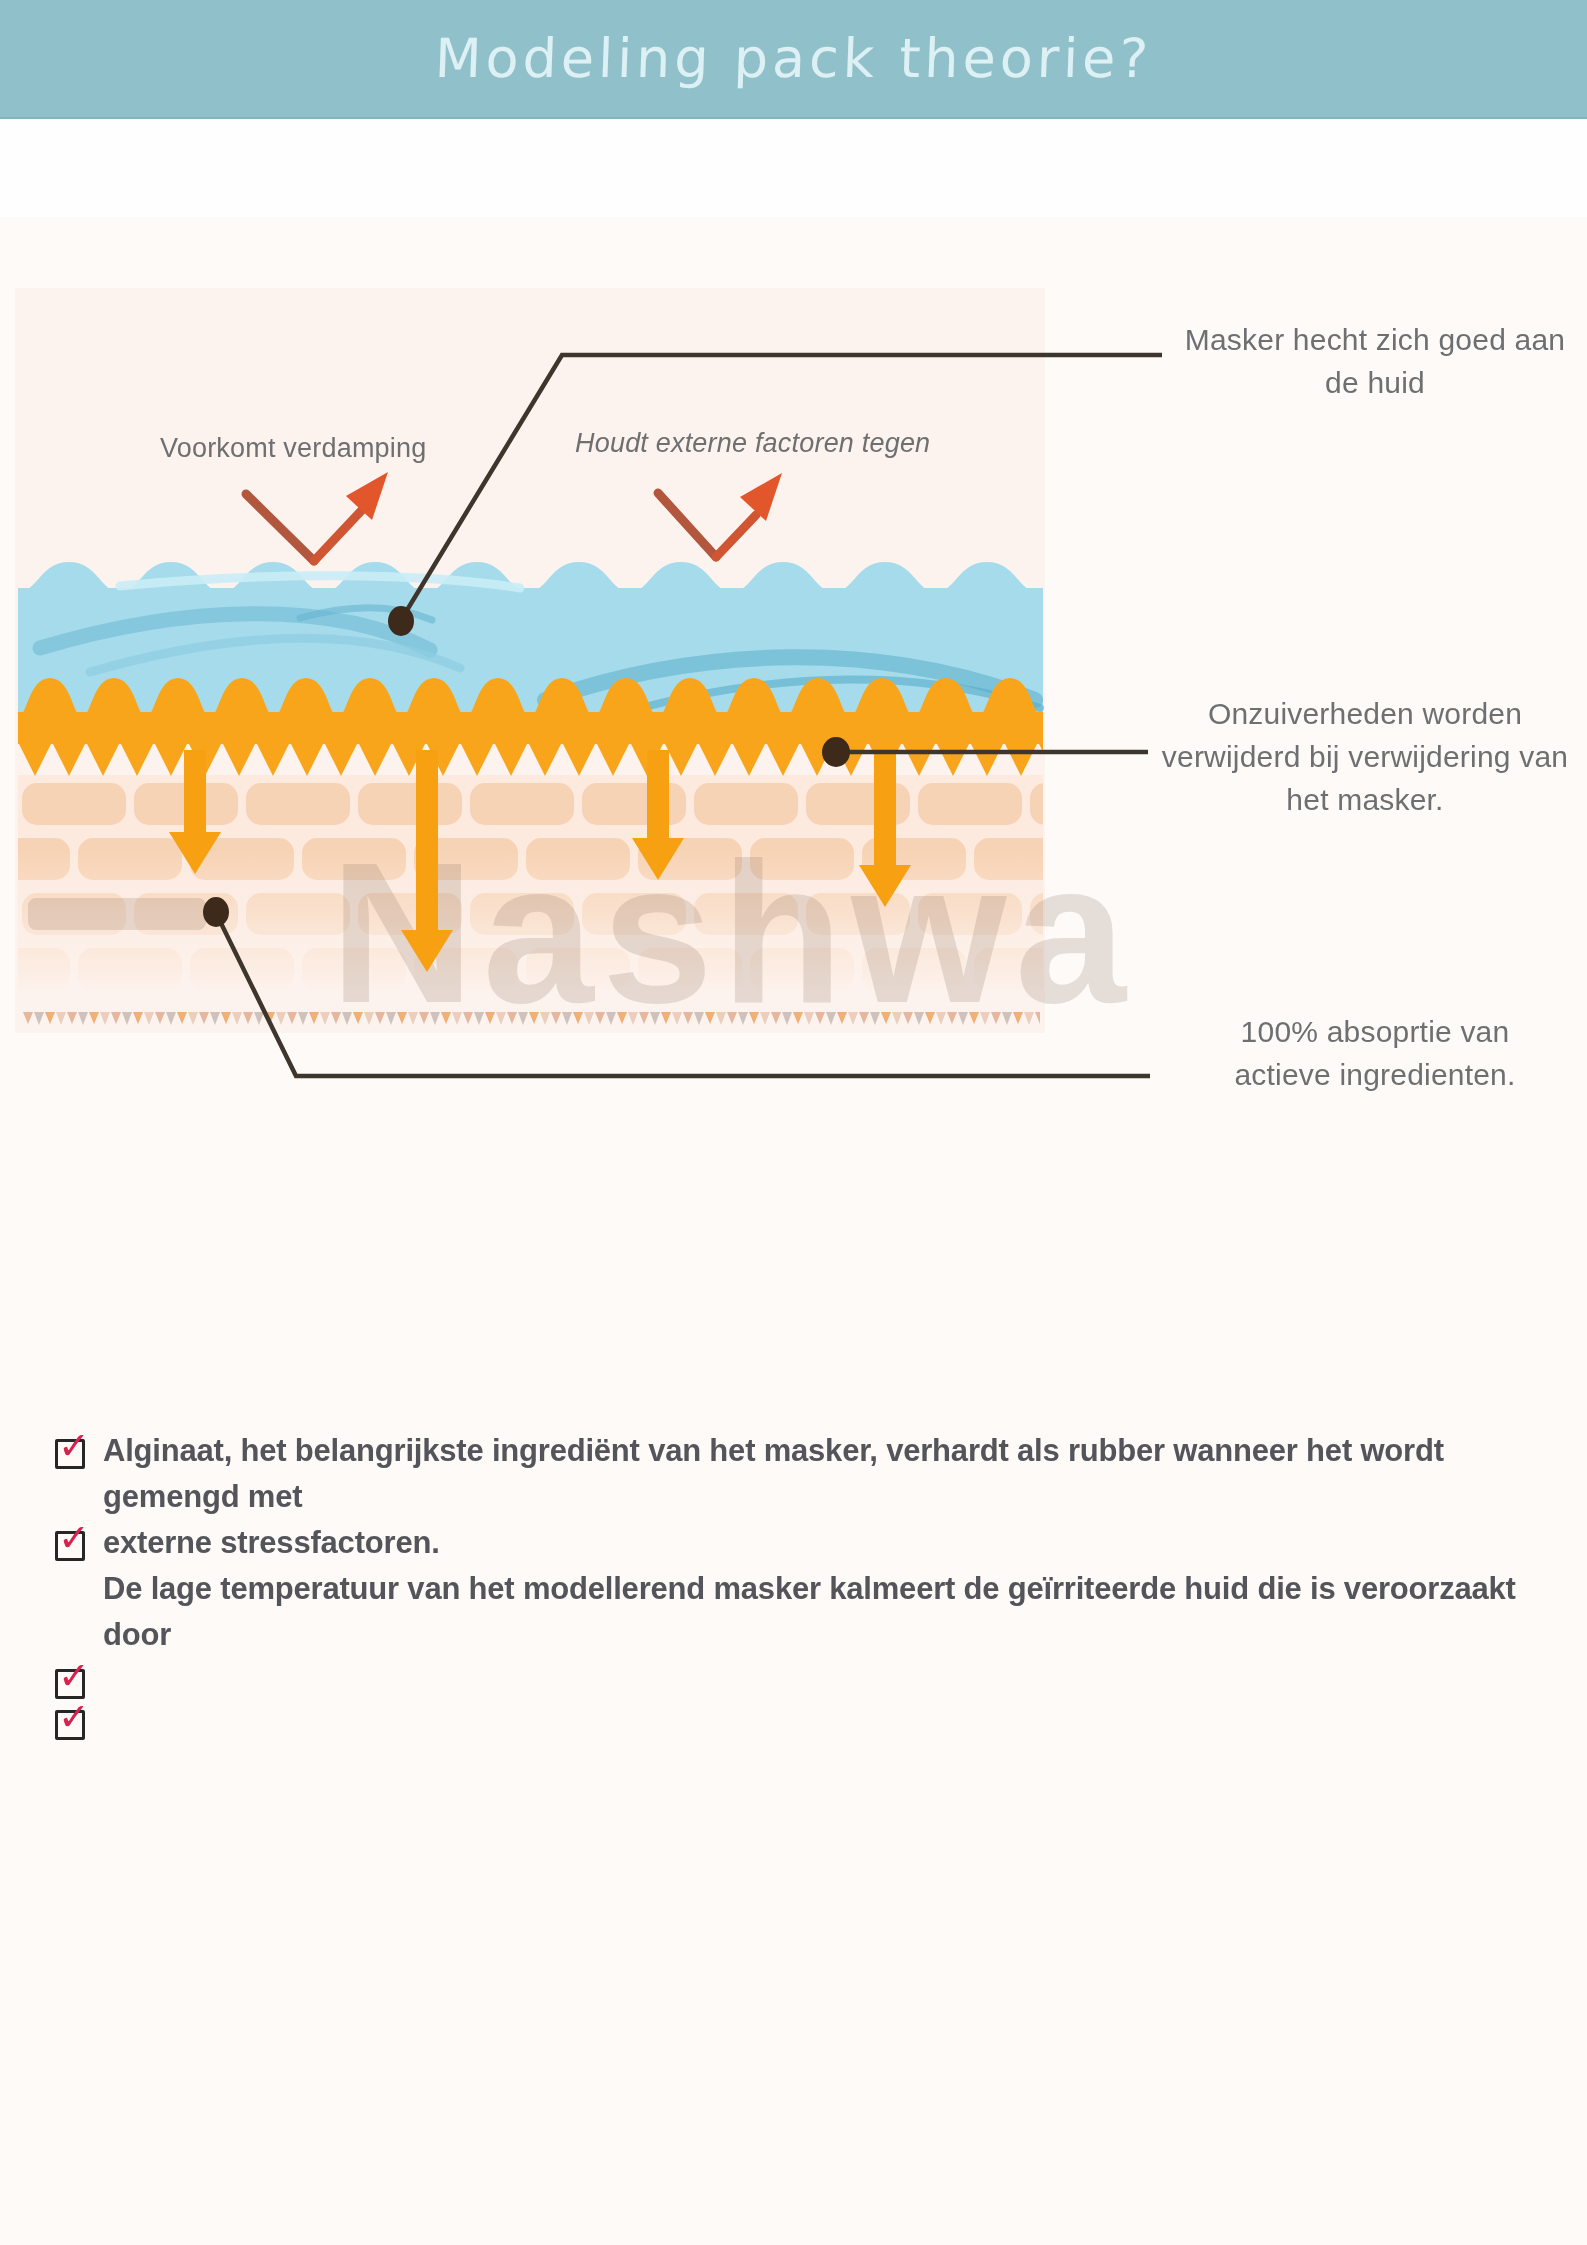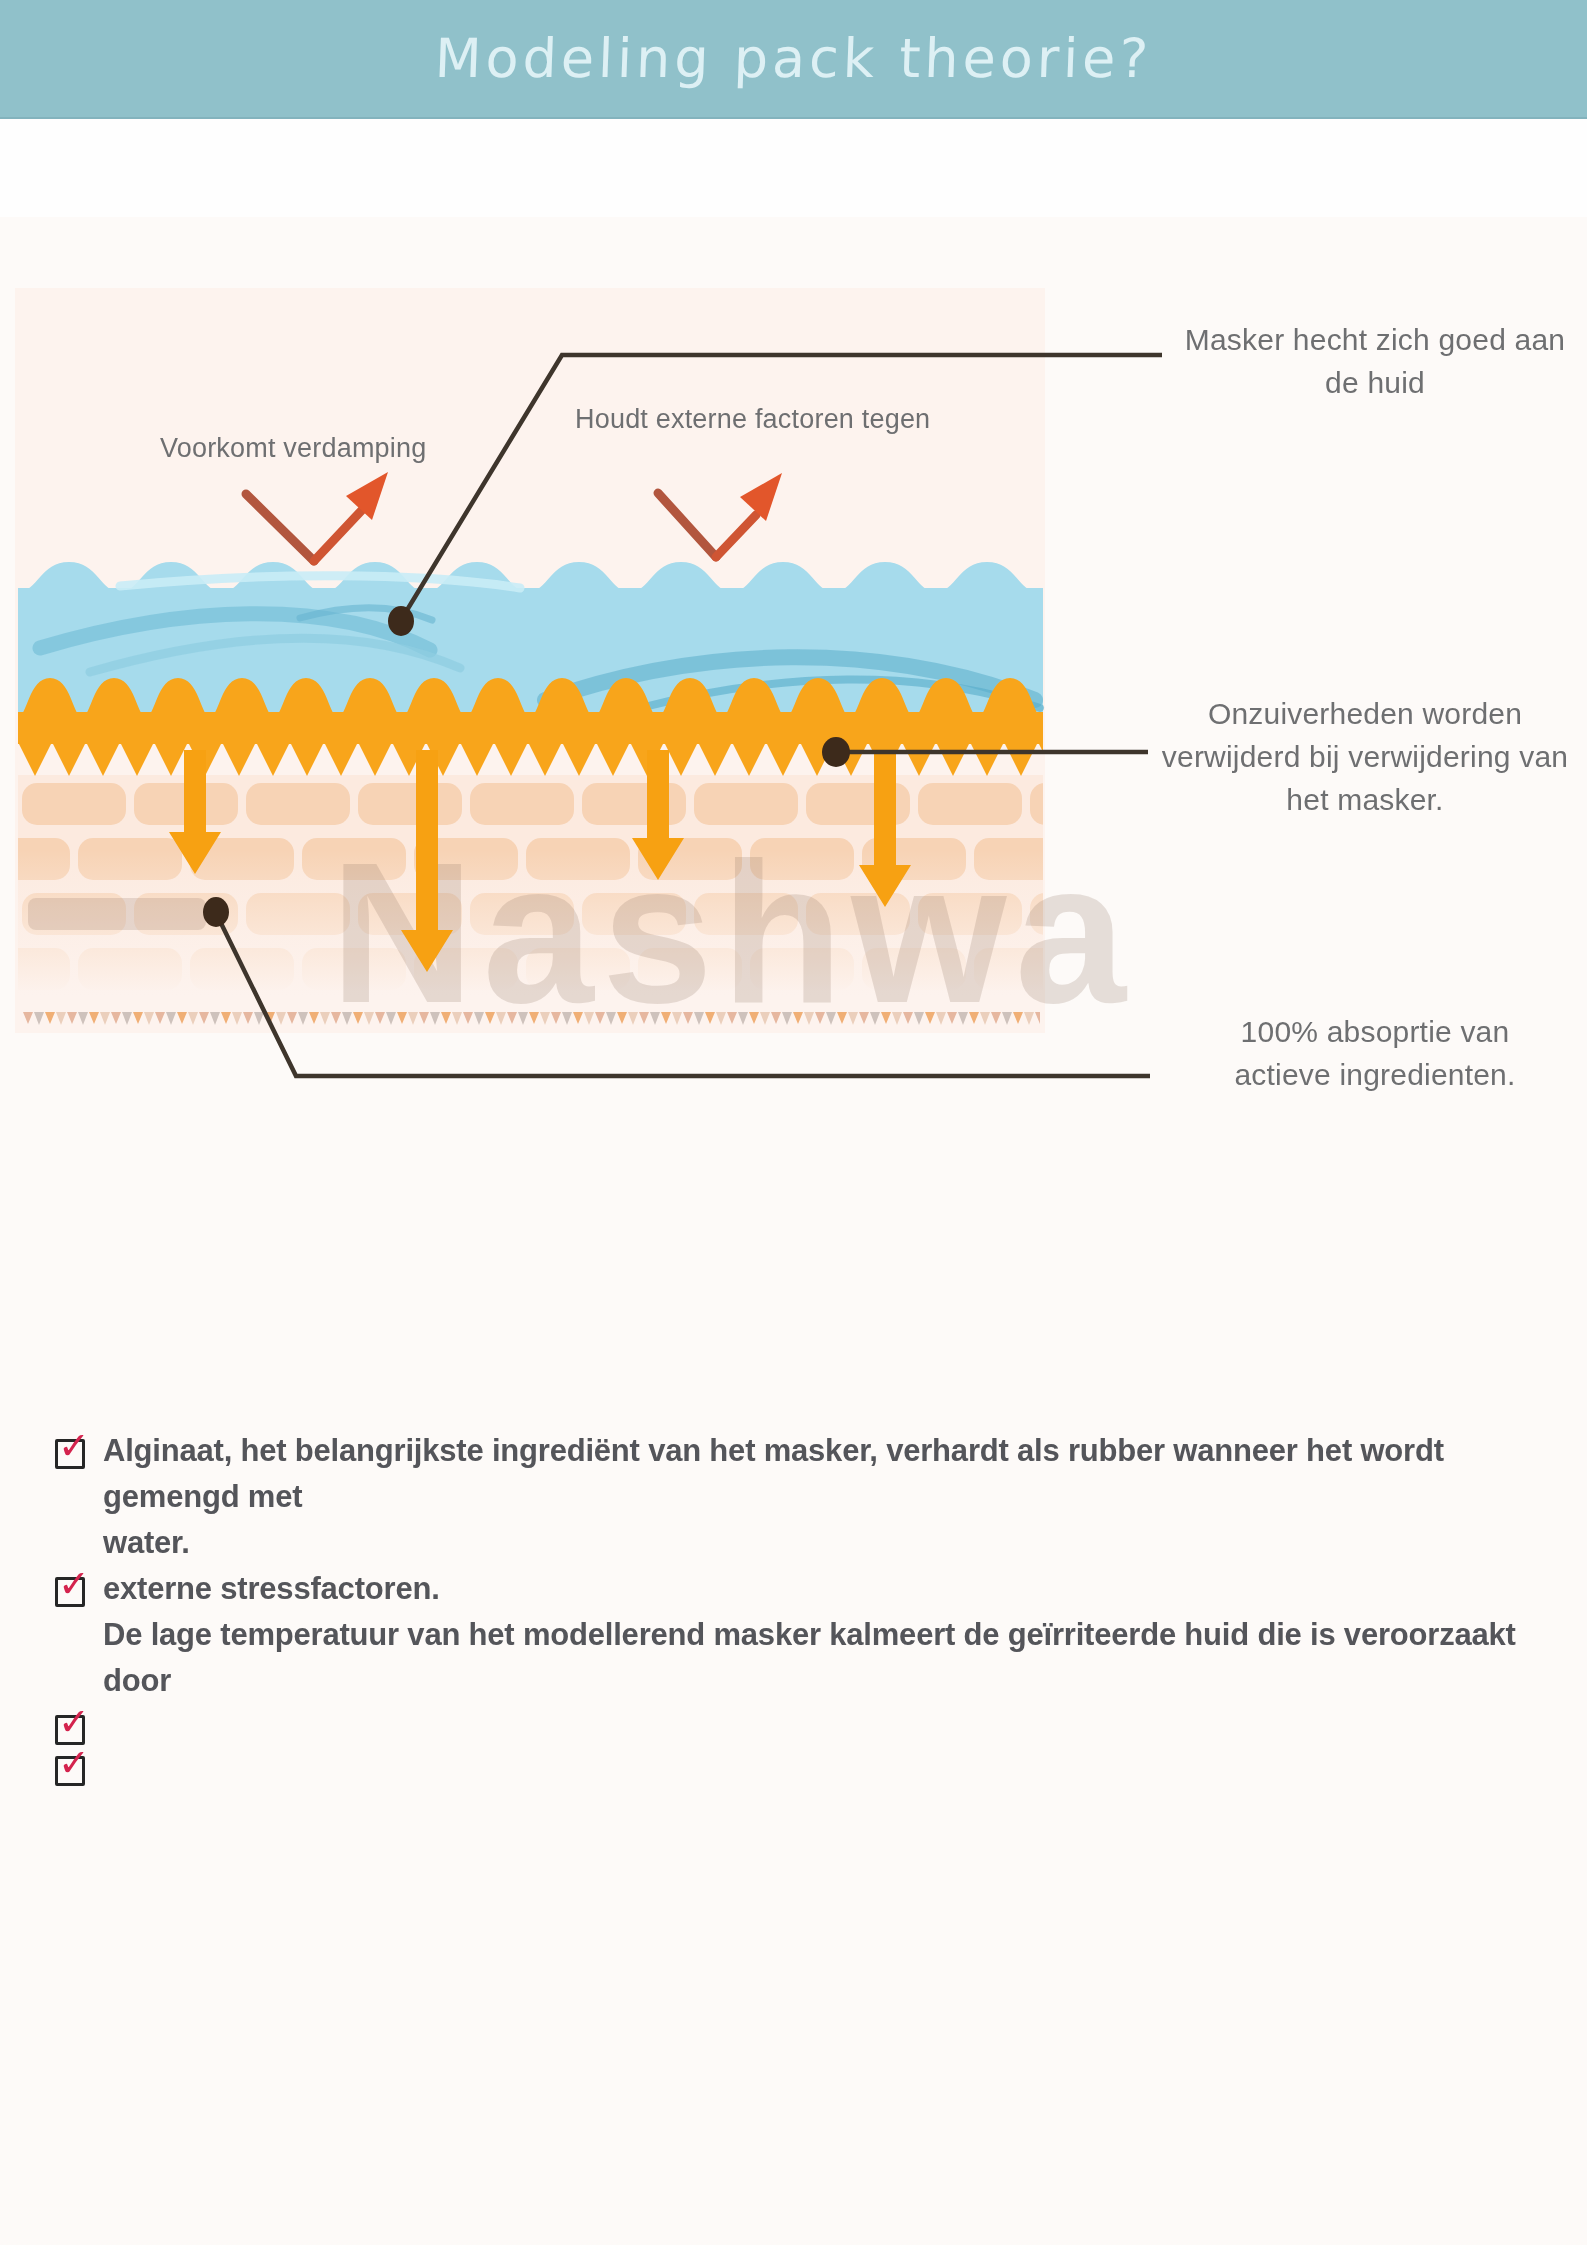--- a/index.html
+++ b/index.html
@@ -150,21 +150,21 @@
     <polyline points="1150,1076 296,1076 216,913"></polyline>
   </g>
   <g fill="#3d2a1b" stroke="none">
     <ellipse cx="401" cy="621" rx="13" ry="15"></ellipse>
     <ellipse cx="836" cy="752" rx="14" ry="15"></ellipse>
     <ellipse cx="216" cy="912" rx="13" ry="15"></ellipse>
   </g>
 </svg>
 
 <div class="dlabel" style="left:160px;top:433px;">Voorkomt verdamping</div>
-<div class="dlabel" style="left:575px;top:404px;">Houdt externe factoren tegen</div>
+<div class="dlabel" style="left:575px;top:428px;font-style:italic;">Houdt externe factoren tegen</div>
 
 <div class="rlabel" style="left:1150px;top:318px;width:450px;">
   <div>Masker hecht zich goed aan</div>
   <div>de huid</div>
 </div>
 <div class="rlabel" style="left:1130px;top:692px;width:470px;">
   <div>Onzuiverheden worden</div>
   <div>verwijderd bij verwijdering van</div>
   <div>het masker.</div>
 </div>
@@ -174,21 +174,20 @@
 </div>
 
 <div class="checklist">
 
   <div class="check-item">
     <div class="checkbox">
       <span class="checkmark">✓</span>
     </div>
     <div class="check-text">
       <div>Alginaat, het belangrijkste ingrediënt van het masker, verhardt als rubber wanneer het wordt gemengd met</div>
-      <div>water.</div>
     </div>
   </div>
 
   <div class="check-item">
     <div class="checkbox">
       <span class="checkmark">✓</span>
     </div>
     <div class="check-text">
       <div>externe stressfactoren.</div>
       <div>De lage temperatuur van het modellerend masker kalmeert de geïrriteerde huid die is veroorzaakt door</div>

